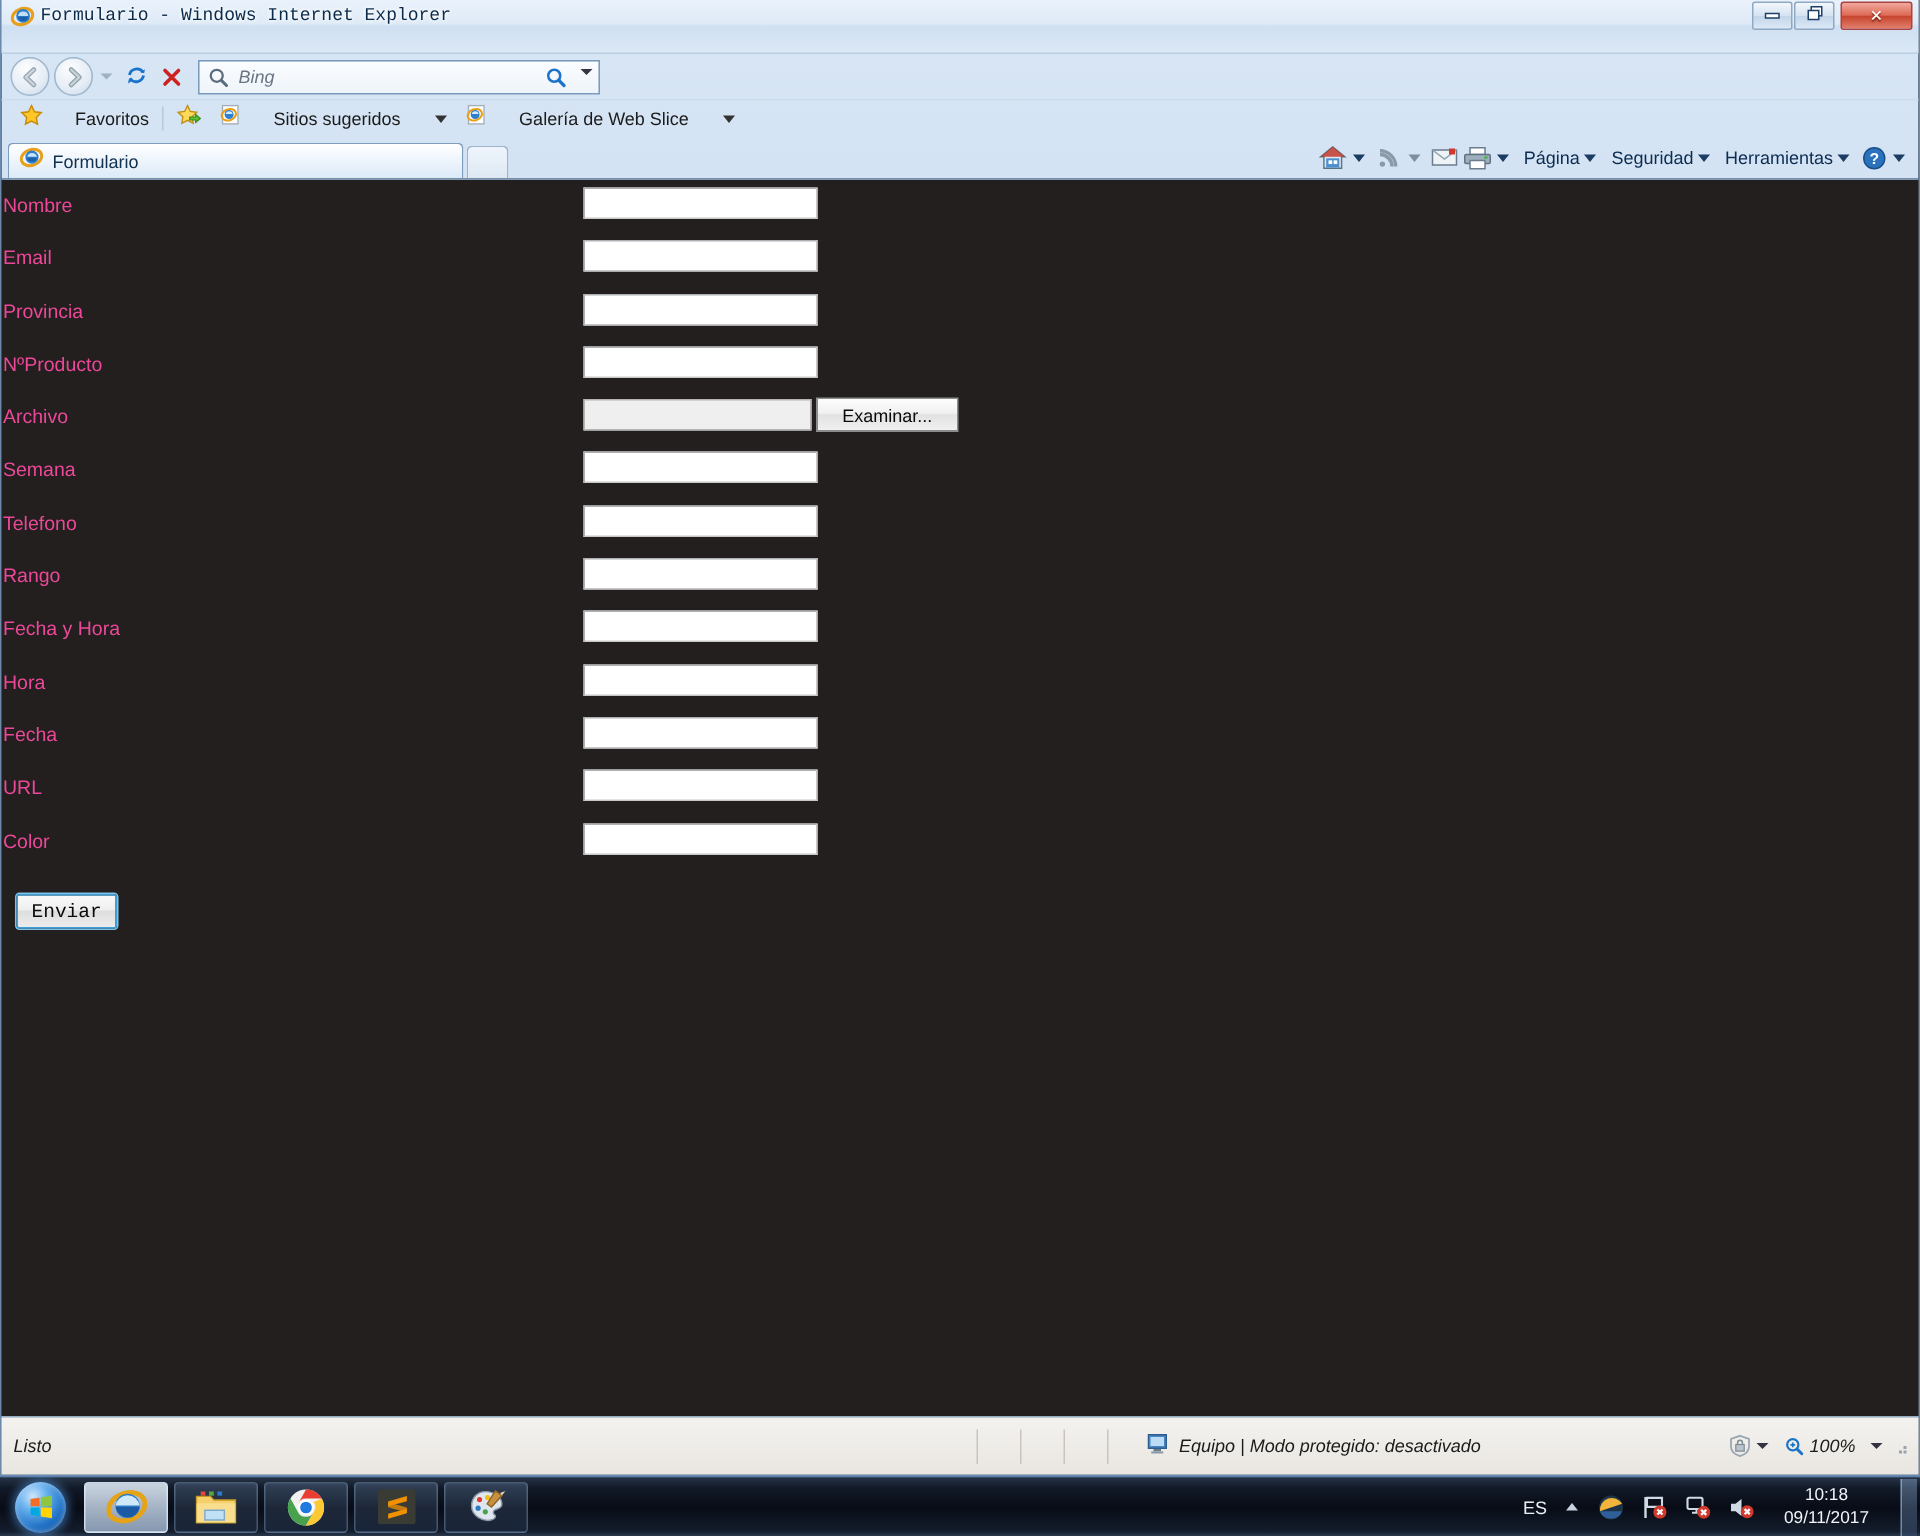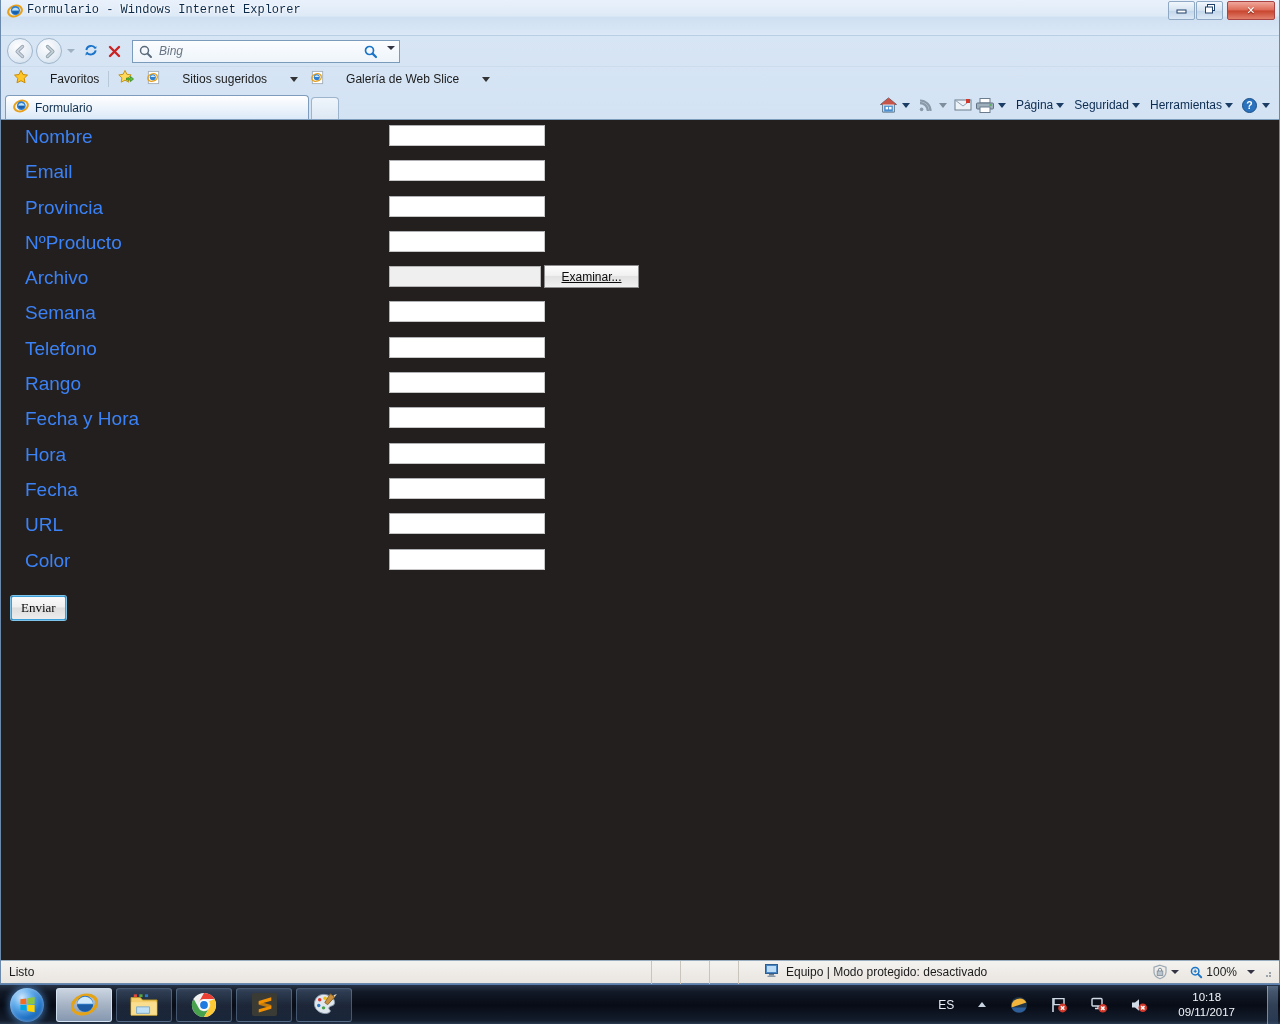--- a/index.html
+++ b/index.html
@@ -147,62 +147,62 @@
   #viewport {
     flex: 1 1 auto; background: #231f1e; position: relative;
     border-top: 1px solid #7e9cbb;
     overflow: hidden;
   }
   #formwrap { position: absolute; left: 0; top: 0; right: 0; padding: 8px 0 0 0; }
   .frow {
     height: 35.3px; position: relative;
   }
   .flabel {
-    position: absolute; left: 24px; top: 0;
-    font-size: 19px; color: #3b82f6; white-space: nowrap;
+    position: absolute; left: 1px; top: 0;
+    font-size: 13px; color: #ec4899; white-space: nowrap;
     line-height: 18px;
   }
   .finput {
     position: absolute; left: 388px; top: -3px;
     width: 156px; height: 21px;
     background: #ffffff; border: 1px solid #c7c7c7;
     border-top-color: #aeb0b3; border-left-color: #aeb0b3;
   }
   .finput.narrow { width: 148px; }
   .ffile {
     position: absolute; left: 388px; top: -3px;
     width: 152px; height: 21px; background: #efefef;
     border: 1px solid #b5b5b5;
   }
   .fbrowse {
     position: absolute; left: 543px; top: -4px;
     width: 95px; height: 23px;
     border: 1px solid #8d8d8d;
     background: linear-gradient(to bottom,#fdfdfd 0%,#f1f1f1 45%, #e2e2e2 50%, #f0f0f0 100%);
     display: flex; align-items: center; justify-content: center;
-    font-size: 12px; color: #0a0a0a; text-decoration: underline;
+    font-size: 12px; color: #0a0a0a;
   }
   #submit-row { height: 40px; position: relative; padding-top: 9px; }
   #submit-btn {
     position: absolute; left: 10px; top: 9px;
     padding: 3px 9px;
     border: 1px solid #3c9fd8;
     border-radius: 2px;
     background: linear-gradient(to bottom,#fafafa 0%, #efefef 45%, #dedede 50%, #ececec 100%);
     box-shadow: 0 0 0 1px #7fc4e8;
     font-size: 13px; color: #0a0a0a;
-    font-family: Liberation Serif, serif;
+    font-family: Liberation Mono, monospace;
   }
 
   
   #statusbar {
-    height: 23px; flex: none; display: flex; align-items: center;
+    height: 39px; flex: none; display: flex; align-items: center;
     background: linear-gradient(to bottom,#f4f2ef,#e9e6e1);
     border-top: 1px solid #9aaec1;
-    font-size: 12px; color: #1b1b1b;
+    font-size: 12px; color: #1b1b1b; font-style: italic;
   }
   #status-text { padding-left: 8px; flex: 0 0 650px; }
   .sb-sep { width: 1px; height: 23px; background: #c9c4bc; }
   #status-zone {
     flex: 1 1 auto; display: flex; align-items: center; gap: 5px;
     padding-left: 150px;
   }
   #status-right { display: flex; align-items: center; gap: 2px; padding-right: 6px; }
   #zoom-label { font-size: 12px; color: #1b1b1b; }
   #resize-grip { width: 12px; height: 14px; position: relative; }
@@ -229,21 +229,21 @@
     border: 1px solid rgba(150,180,215,.35);
     border-radius: 3px;
     background: linear-gradient(to bottom, rgba(120,150,190,.30), rgba(40,60,90,.28));
     display: flex; align-items: center; justify-content: center;
   }
   .tbitem.active {
     background: linear-gradient(to bottom, rgba(228,238,250,.88), rgba(178,200,228,.72));
     border-color: rgba(220,235,250,.8);
   }
   #tray {
-    margin-left: auto; display: flex; align-items: center; gap: 22px;
+    margin-left: auto; display: flex; align-items: center; gap: 11px;
     padding-right: 2px; height: 40px;
   }
   #tray-lang { font-size: 12px; color: #e9eef5; }
   #tray-clock {
     text-align: center; color: #f2f6fb; font-size: 11.5px; line-height: 15px;
     padding: 0 8px; white-space: nowrap;
   }
   #show-desktop {
     width: 11px; height: 38px; margin-left: 2px;
     background: linear-gradient(to bottom, rgba(140,170,205,.45), rgba(60,85,120,.45));

